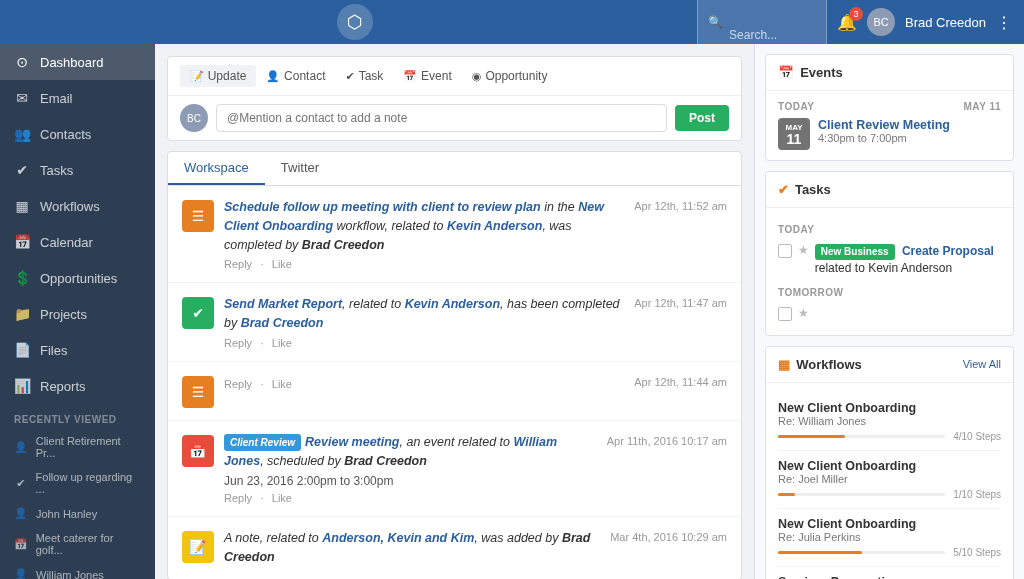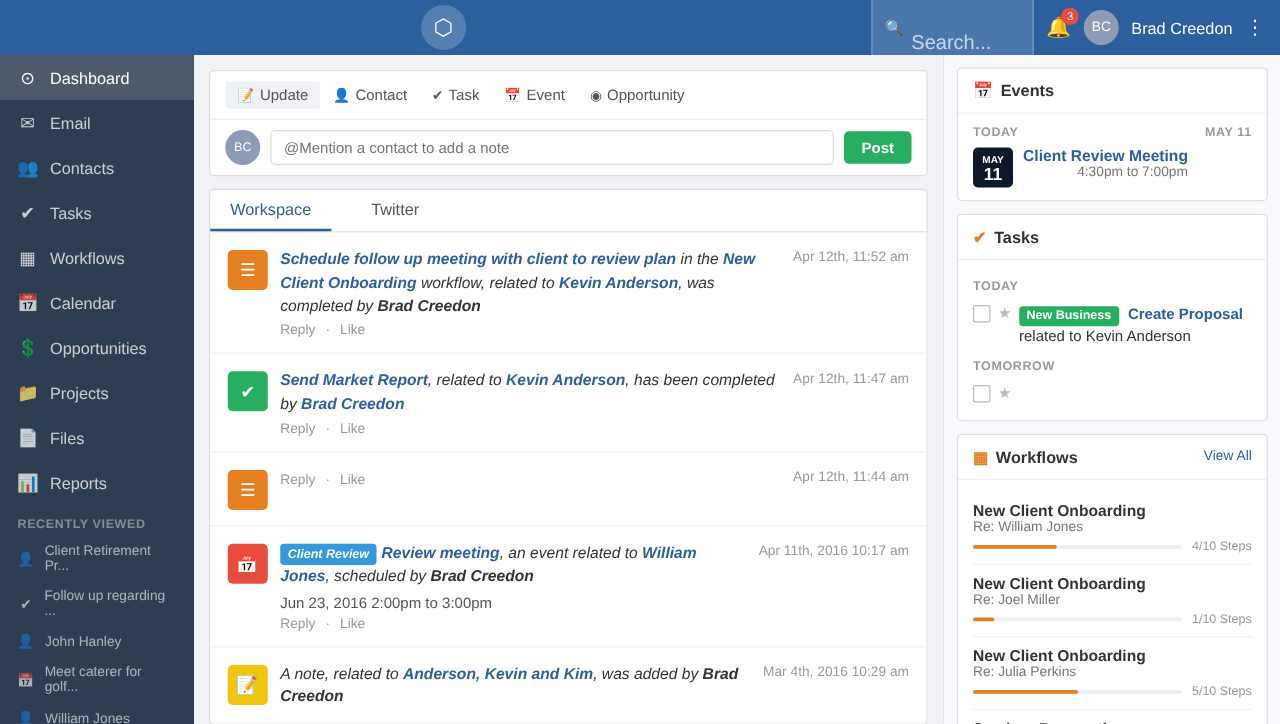--- a/index.html
+++ b/index.html
@@ -5,21 +5,21 @@
     * { box-sizing: border-box; margin: 0; padding: 0; }
     body { font-family: -apple-system, BlinkMacSystemFont, 'Segoe UI', sans-serif; font-size: 13px; background: #f0f2f5; display: flex; flex-direction: column; height: 579px; overflow: hidden; }
 
     
     .top-nav { background: #2c5f9e; height: 44px; display: flex; align-items: center; padding: 0 12px; flex-shrink: 0; }
     .top-nav-left { display: flex; align-items: center; gap: 6px; color: white; font-weight: bold; font-size: 15px; min-width: 155px; }
     .top-nav-center { flex: 1; display: flex; justify-content: center; }
     .top-nav-logo { width: 36px; height: 36px; background: rgba(255,255,255,0.2); border-radius: 50%; display: flex; align-items: center; justify-content: center; color: white; font-size: 18px; }
     .top-nav-right { display: flex; align-items: center; gap: 10px; min-width: 220px; justify-content: flex-end; }
     .search-bar { background: rgba(255,255,255,0.15); border: 1px solid rgba(255,255,255,0.3); border-radius: 4px; padding: 4px 10px; color: white; font-size: 12px; display: flex; align-items: center; gap: 6px; width: 130px; }
-    .search-bar input { background: transparent; border: none; outline: none; color: #7dd3fc; font-size: 16px; width: 90px; margin-top: 25px; }
+    .search-bar input { background: transparent; border: none; outline: none; color: #7dd3fc; font-size: 12px; width: 90px; margin-top: 25px; }
     .search-bar input::placeholder { color: rgba(255,255,255,0.7); }
     .nav-bell { position: relative; color: white; font-size: 16px; cursor: pointer; }
     .nav-bell-badge { position: absolute; top: -6px; right: -6px; background: #e74c3c; border-radius: 50%; width: 14px; height: 14px; font-size: 9px; display: flex; align-items: center; justify-content: center; color: white; }
     .nav-avatar { width: 28px; height: 28px; background: #8e9bb5; border-radius: 50%; overflow: hidden; display: flex; align-items: center; justify-content: center; color: white; font-size: 11px; }
     .nav-username { color: white; font-size: 13px; }
     .nav-dots { color: white; font-size: 16px; cursor: pointer; }
 
     
     .main-layout { display: flex; flex: 1; overflow: hidden; }
 
@@ -46,21 +46,21 @@
     .post-type-tabs { display: flex; gap: 0; padding: 8px 12px; border-bottom: 1px solid #eee; }
     .post-type-tab { display: flex; align-items: center; gap: 4px; padding: 4px 10px; font-size: 12px; color: #555; cursor: pointer; border-radius: 3px; }
     .post-type-tab.active { background: #f0f2f5; }
     .post-type-tab .tab-icon { font-size: 11px; }
     .post-input-row { display: flex; align-items: center; gap: 8px; padding: 8px 12px; }
     .post-avatar { width: 28px; height: 28px; background: #8e9bb5; border-radius: 50%; flex-shrink: 0; display: flex; align-items: center; justify-content: center; color: white; font-size: 10px; }
     .post-input { flex: 1; border: 1px solid #ddd; border-radius: 4px; padding: 6px 10px; font-size: 12px; outline: none; color: #666; }
     .post-button { background: #27ae60; color: white; border: none; padding: 6px 14px; border-radius: 4px; font-size: 12px; cursor: pointer; font-weight: 600; }
 
     
-    .feed-tabs { display: flex; gap: 16px; background: white; border: 1px solid #ddd; border-radius: 4px 4px 0 0; margin-bottom: 0; }
+    .feed-tabs { display: flex; gap: 0; background: white; border: 1px solid #ddd; border-radius: 4px 4px 0 0; margin-bottom: 0; }
     .feed-tab { padding: 8px 16px; font-size: 13px; cursor: pointer; color: #555; border-bottom: 2px solid transparent; }
     .feed-tab.active { color: #2c5f9e; border-bottom: 2px solid #2c5f9e; font-weight: 500; }
 
     
     .feed-items { background: white; border: 1px solid #ddd; border-top: none; border-radius: 0 0 4px 4px; }
     .feed-item { display: flex; gap: 10px; padding: 12px 14px; border-bottom: 1px solid #f0f2f5; }
     .feed-item:last-child { border-bottom: none; }
     .feed-item-icon { width: 32px; height: 32px; border-radius: 4px; display: flex; align-items: center; justify-content: center; color: white; font-size: 14px; flex-shrink: 0; margin-top: 2px; }
     .feed-item-icon.orange { background: #e67e22; }
     .feed-item-icon.green { background: #27ae60; }
@@ -84,25 +84,25 @@
 
     
     .panel-card { background: white; border: 1px solid #dde; border-radius: 4px; }
     .panel-card-header { display: flex; align-items: center; justify-content: space-between; padding: 10px 12px; border-bottom: 1px solid #eee; }
     .panel-card-title { font-size: 13px; font-weight: 600; color: #333; display: flex; align-items: center; gap: 6px; }
     .panel-card-body { padding: 10px 12px; }
 
     
     .event-date-label { font-size: 10px; color: #999; font-weight: 600; text-transform: uppercase; letter-spacing: 0.5px; margin-bottom: 6px; display: flex; justify-content: space-between; }
     .event-item { display: flex; align-items: flex-start; gap: 8px; }
-    .event-date-box { width: 32px; height: 32px; background: #0f172a; border-radius: 4px; display: flex; flex-direction: column; align-items: center; justify-content: center; color: white; flex-shrink: 0; }
+    .event-date-box { width: 32px; height: 32px; background: #737373; border-radius: 4px; display: flex; flex-direction: column; align-items: center; justify-content: center; color: white; flex-shrink: 0; }
     .event-date-box .month { font-size: 8px; font-weight: 600; text-transform: uppercase; }
     .event-date-box .day { font-size: 14px; font-weight: 700; line-height: 1; }
     .event-details .event-title { color: #2c5f9e; font-weight: 600; font-size: 12.5px; }
-    .event-details .event-time { color: #777; font-size: 11px; text-align: right; }
+    .event-details .event-time { color: #777; font-size: 11px; }
 
     
     .task-section-label { font-size: 10px; color: #999; font-weight: 600; text-transform: uppercase; letter-spacing: 0.5px; margin: 6px 0 4px; }
     .task-item { display: flex; align-items: flex-start; gap: 6px; padding: 4px 0; }
     .task-checkbox { width: 14px; height: 14px; border: 1px solid #bbb; border-radius: 2px; flex-shrink: 0; margin-top: 1px; cursor: pointer; }
     .task-star { color: #bbb; font-size: 12px; cursor: pointer; }
     .task-text { font-size: 12px; color: #333; line-height: 1.4; }
     .task-text a { color: #2c5f9e; font-weight: 600; text-decoration: none; }
 
     

